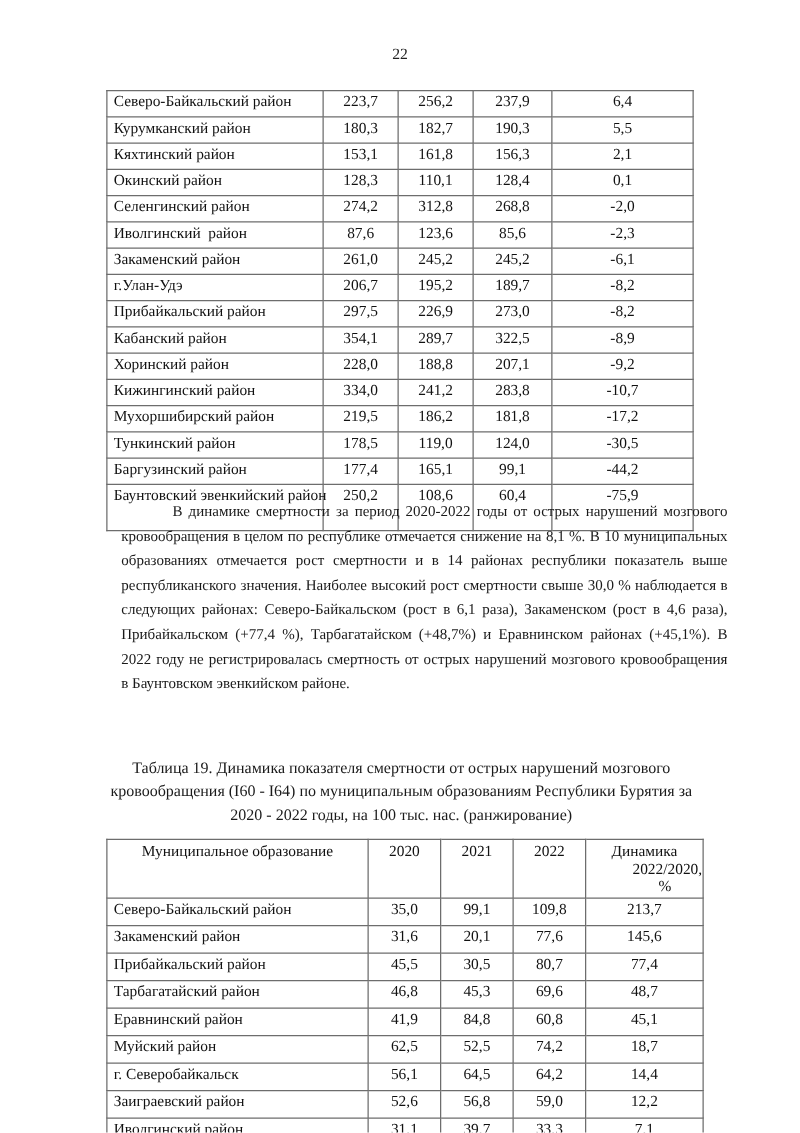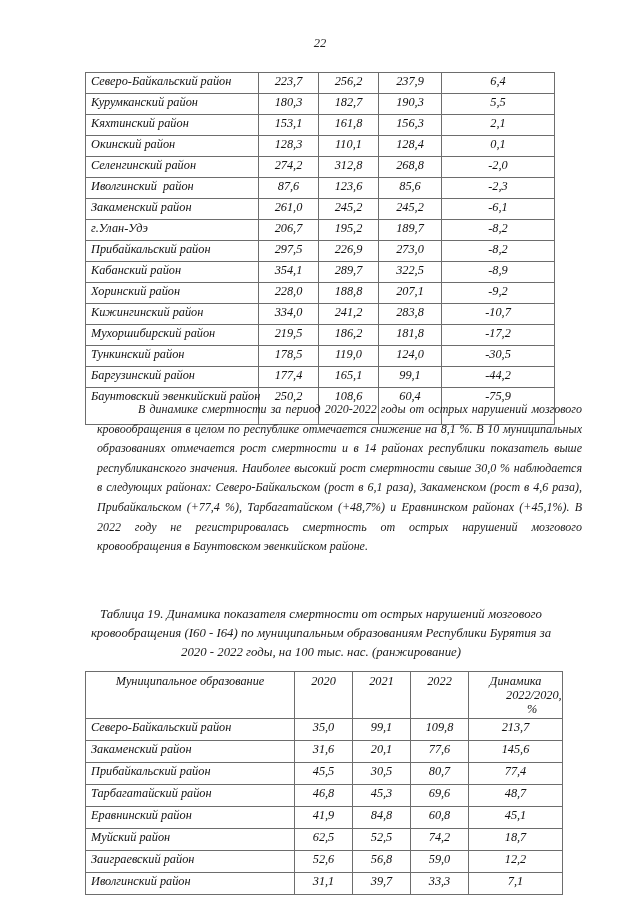--- a/index.html
+++ b/index.html
@@ -16,21 +16,20 @@
     color: #1a1a1a;
     overflow: hidden;
   }
 
   .page {
     position: absolute;
     inset: 0;
     width: 640px;
     height: 906px;
     background: #ffffff;
-    font-style: italic;
   }
 
   
   .page-number {
     position: absolute;
     top: 36px;
     left: 0;
     width: 640px;
     text-align: center;
     font-size: 12.5px;
@@ -306,20 +305,27 @@
           <td class="num cdyn">45,1</td>
         </tr>
         <tr>
           <td class="name">Муйский район</td>
           <td class="num c2020">62,5</td>
           <td class="num c2021">52,5</td>
           <td class="num c2022">74,2</td>
           <td class="num cdyn">18,7</td>
         </tr>
         <tr>
+          <td class="name">г. Северобайкальск</td>
+          <td class="num c2020">56,1</td>
+          <td class="num c2021">64,5</td>
+          <td class="num c2022">64,2</td>
+          <td class="num cdyn">14,4</td>
+        </tr>
+        <tr>
           <td class="name">Заиграевский район</td>
           <td class="num c2020">52,6</td>
           <td class="num c2021">56,8</td>
           <td class="num c2022">59,0</td>
           <td class="num cdyn">12,2</td>
         </tr>
         <tr>
           <td class="name">Иволгинский район</td>
           <td class="num c2020">31,1</td>
           <td class="num c2021">39,7</td>

